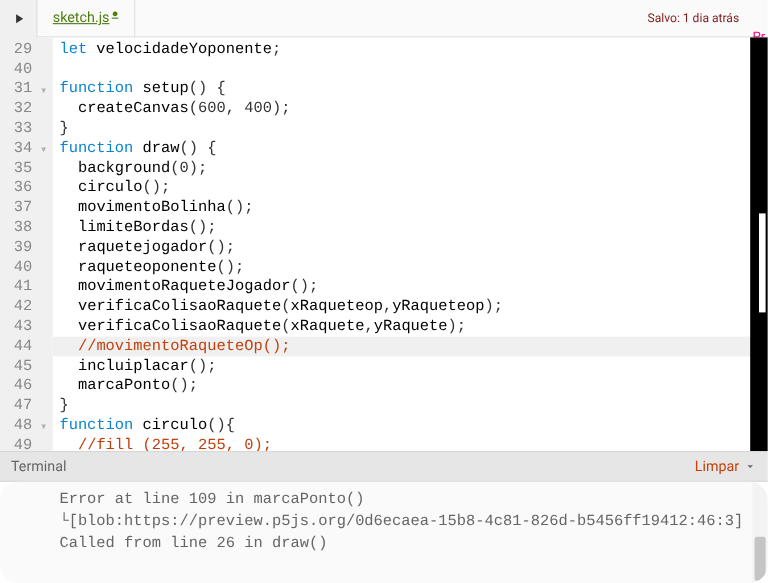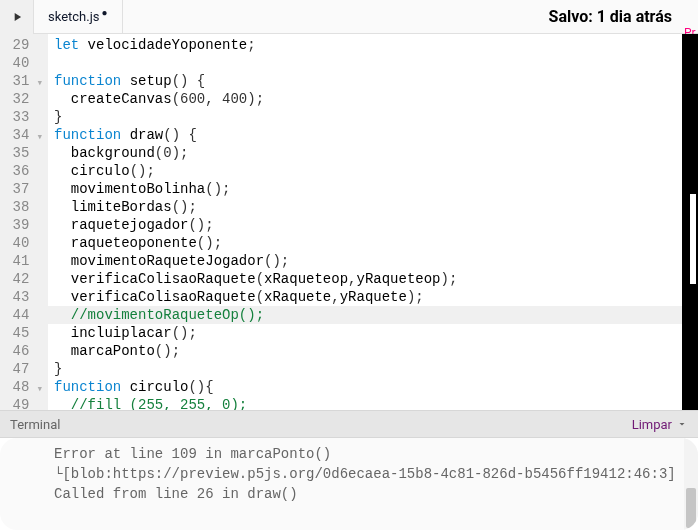--- a/index.html
+++ b/index.html
@@ -28,31 +28,31 @@
   cursor: pointer;
   background: #f0f0f0;
 }
 .run-btn svg { width: 14px; height: 14px; }
 .tab {
   padding: 0 14px;
   height: 34px;
   display: flex;
   align-items: center;
   font-size: 13px;
-  color: #0f172a;
+  color: #4d7c0f;
   cursor: pointer;
   border-right: 1px solid #e0e0e0;
+  text-decoration: underline;
 }
 .tab .dot { margin-left: 2px; font-size: 10px; position: relative; top: -4px; }
 .spacer { flex: 1; }
 .save-status {
-  font-size: 16px;
-  color: #000000;
+  font-size: 11px;
+  color: #7f1d1d;
   padding-right: 12px;
-  font-weight: bold;
 }
 .right-label {
   font-size: 12px;
   color: #ff007f;
   padding-right: 4px;
   width: 14px;
   overflow: hidden;
   margin-top: 32px;
 }
 .editor-wrap {
@@ -88,21 +88,21 @@
   padding-top: 2px;
   padding-left: 6px;
   white-space: pre;
   overflow: hidden;
   position: relative;
 }
 .code-line { height: 18px; }
 .kw { color: #0b85d0; }
 .fn { color: #000000; }
 .paren { color: #333; }
-.comment { color: #15803d; }
+.comment { color: #c2410c; }
 .plain { color: #333; }
 .highlight-line {
   position: absolute;
   left: 0; right: 0;
   height: 18px;
   background: #f0f0f0;
   z-index: -1;
 }
 .scrollbar-v {
   width: 14px;
@@ -141,21 +141,21 @@
   padding: 0 10px;
   font-size: 13px;
   color: #666;
 }
 .terminal-header .spacer { flex: 1; }
 .clear-btn {
   display: flex;
   align-items: center;
   gap: 4px;
   cursor: pointer;
-  color: #701a75;
+  color: #c2410c;
   font-size: 13px;
 }
 .clear-btn svg { width: 12px; height: 12px; }
 .terminal-body {
   height: 92px;
   background: #fafafa;
   font-family: Consolas, "Courier New", monospace;
   font-size: 14px;
   line-height: 20px;
   color: #666;

